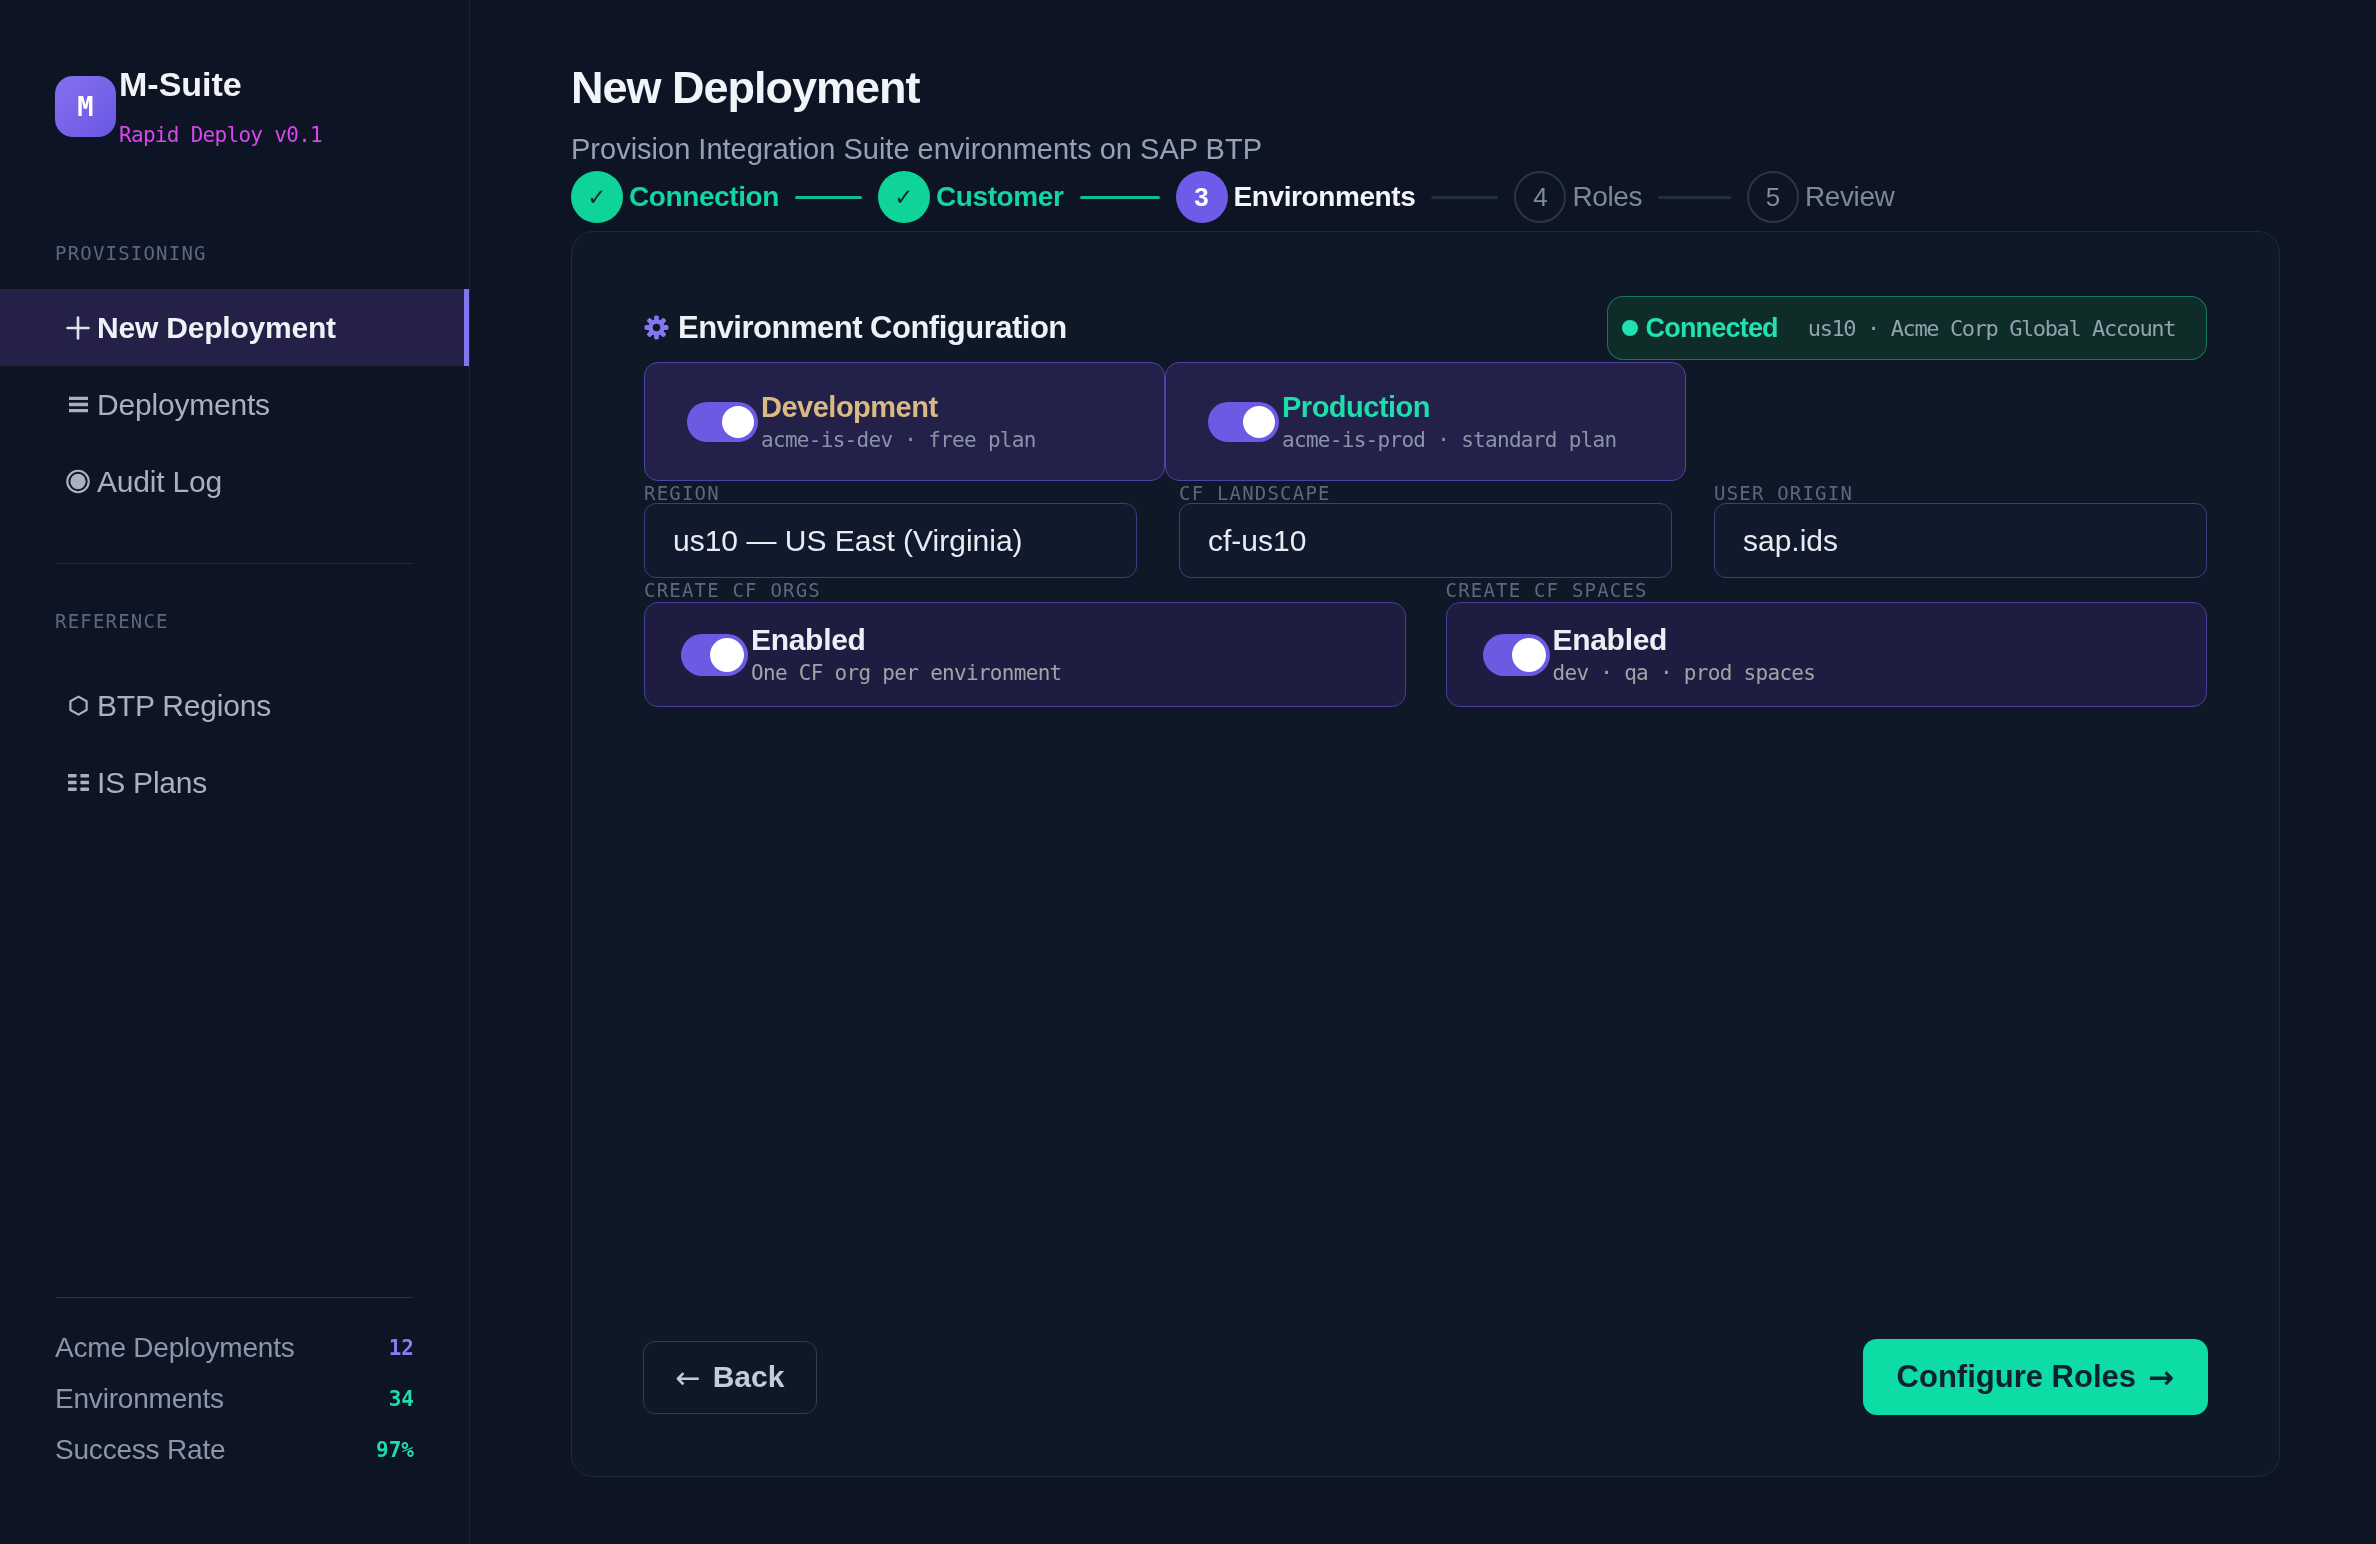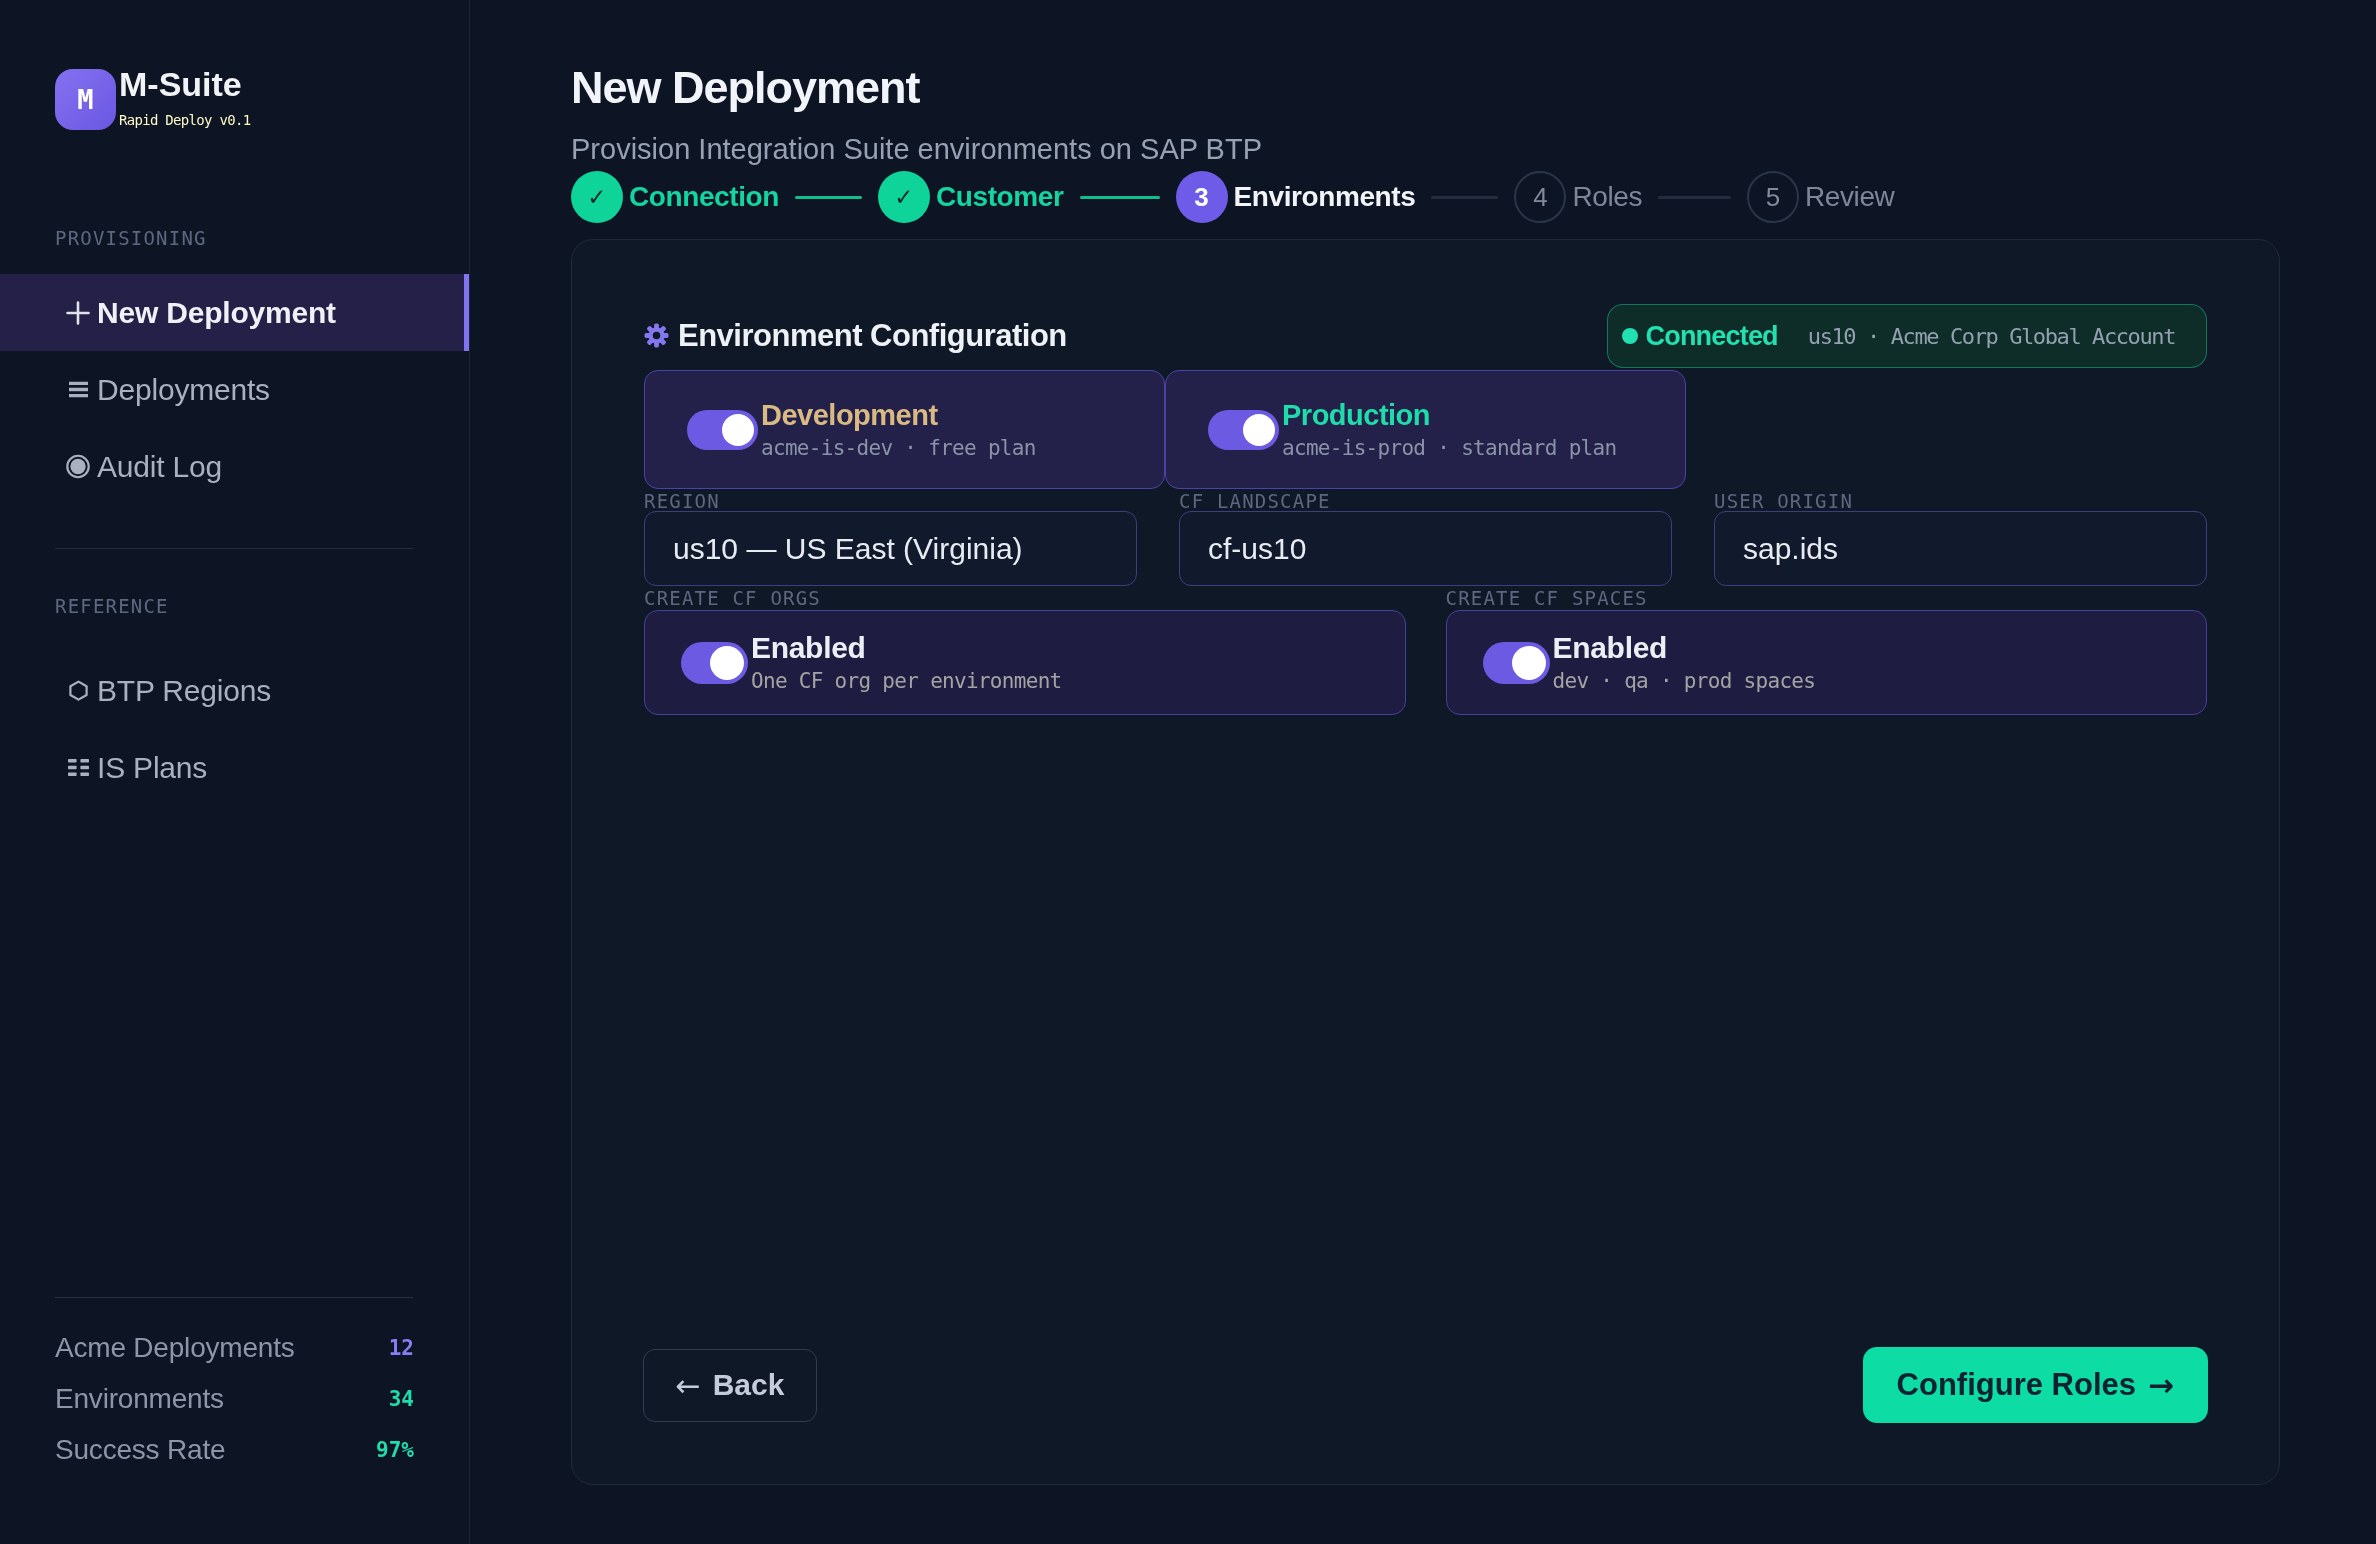--- a/index.html
+++ b/index.html
@@ -23,21 +23,21 @@
   .brand-logo {
     width:61px; height:61px; border-radius:18px;
     background:linear-gradient(135deg,#8471f0,#6a57e2);
     display:flex; align-items:center; justify-content:center;
     font-family:"DejaVu Sans Mono","Liberation Mono",monospace;
     font-size:27px; font-weight:700; color:#ffffff;
     flex:0 0 auto;
   }
   .brand-text { margin-left:3px; }
   .brand-title { font-size:34px; font-weight:700; color:#f1f3f6; line-height:38px; }
-  .brand-sub { font-size:14px; letter-spacing:-0.7px; color:#fef9c3; margin-top:4px; line-height:26px; }
+  .brand-sub { font-size:21px; letter-spacing:-0.7px; color:#d946ef; margin-top:19px; line-height:26px; }
 
   .section-label {
     margin-left:55px; font-family:"DejaVu Sans Mono","Liberation Mono",monospace;
     font-size:19px; font-weight:400; letter-spacing:1.2px; color:#5d6880; line-height:20px;
   }
   .lbl-provisioning { margin-top:95px; }
   .lbl-reference { margin-top:0; }
 
   .nav { margin-top:26px; }
   .nav-item {
@@ -89,21 +89,21 @@
   .step.active .step-label { color:#f2f4f8; font-weight:700; }
   .step.todo .step-label { color:#7d8798; font-weight:500; }
   .step-line { width:67px; height:3px; border-radius:2px; margin:0 16px; }
   .step-line.l2 { width:80px; }
   .step-line.l4 { width:73px; }
   .step-line.done { background:#0fbd8d; }
   .step-line.todo { background:#232e41; }
 
   
   .card {
-    margin-top:16px; height:1246px; border-radius:22px;
+    margin-top:8px; height:1246px; border-radius:22px;
     background:#0f1827; border:1px solid #1f2a3c;
     padding:0 72px; position:relative;
   }
   .card-head { margin-top:64px; display:flex; justify-content:space-between; align-items:center; height:64px; }
   .card-title-wrap { display:flex; align-items:center; }
   .gear-icon { width:27px; height:27px; color:#8577f0; flex:0 0 auto; display:flex; }
   .card-title { font-size:31px; font-weight:700; color:#eef1f6; margin-left:7px; letter-spacing:-0.5px; }
 
   .conn-badge {
     height:64px; display:flex; align-items:center;

